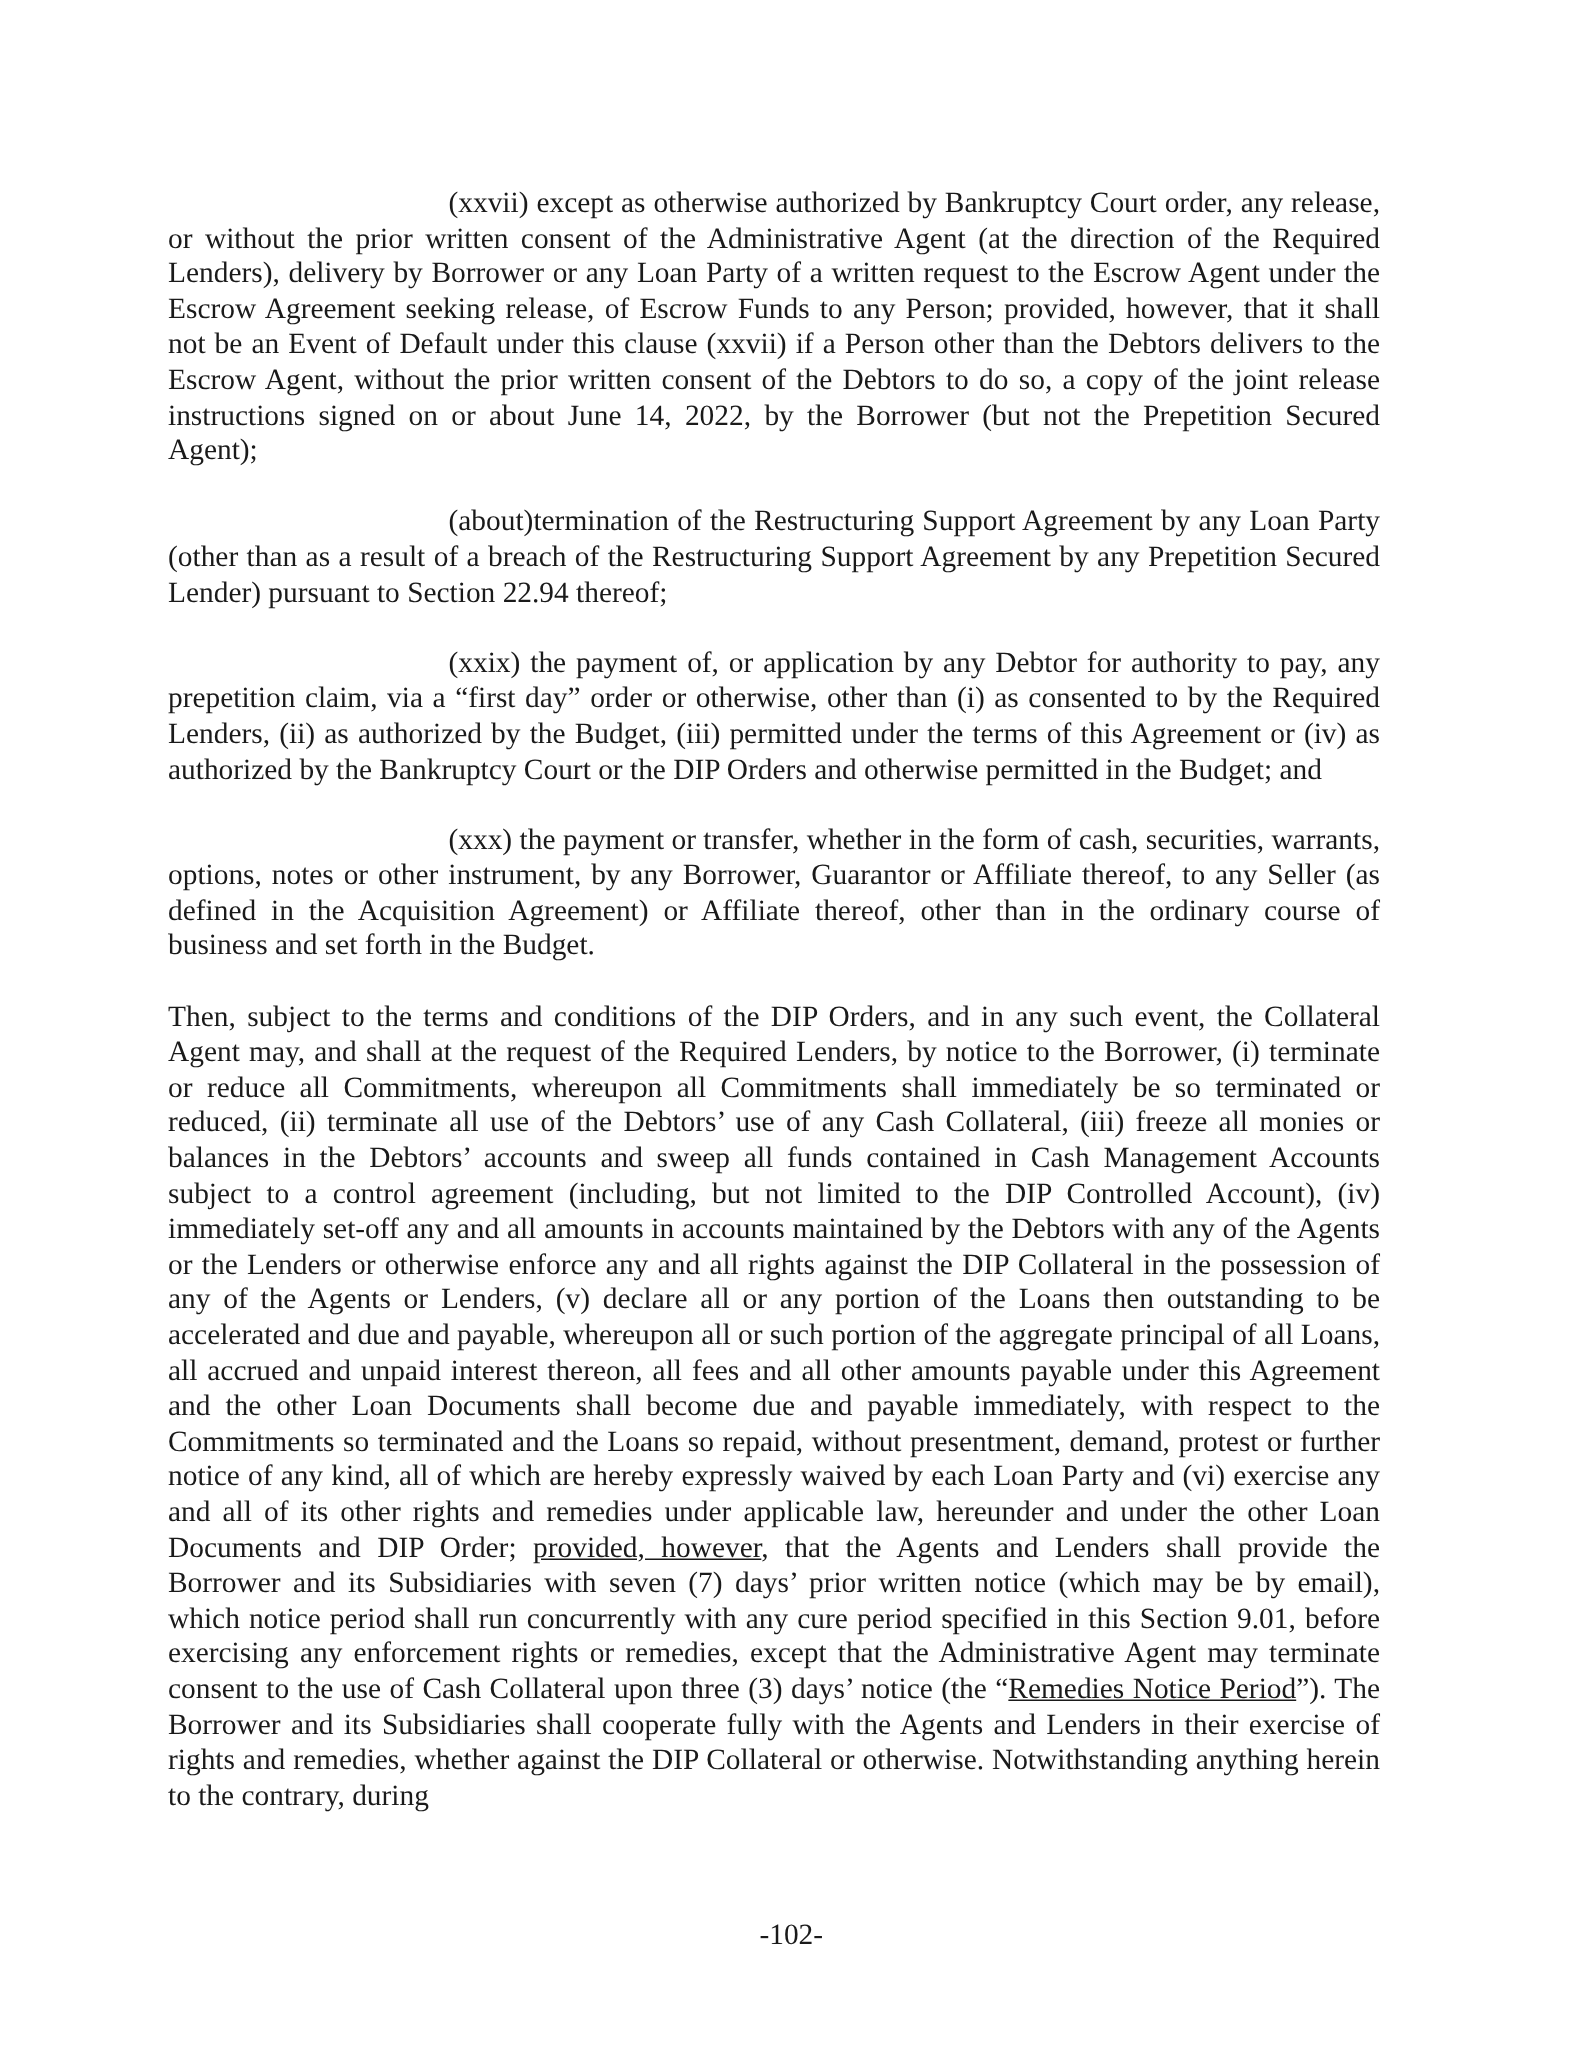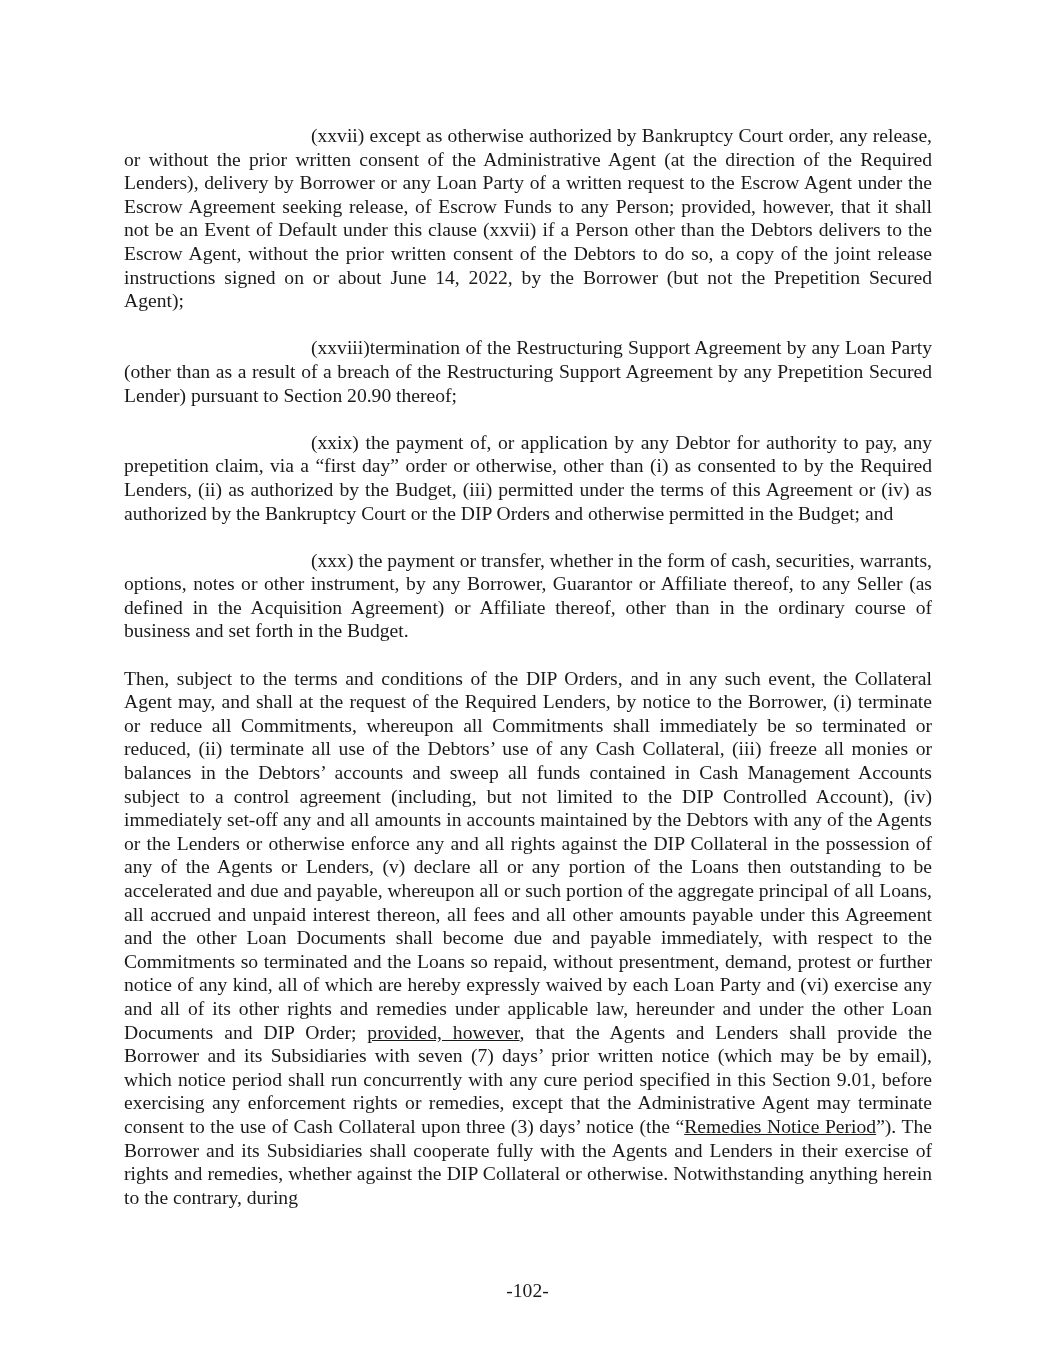--- a/index.html
+++ b/index.html
@@ -1,37 +1,37 @@
 <!DOCTYPE html>
 <html><head>
 <meta charset="utf-8">
 <style>
   html, body { margin: 0; padding: 0; background: #ffffff; }
   body { width: 1055px; height: 1365px; position: relative; overflow: hidden; }
   .page {
-    position: absolute; left: 124px; top: 124px; width: 808px;
+    position: absolute; left: 112px; top: 124px; width: 808px;
     font-family: "Liberation Serif", "DejaVu Serif", serif;
     font-size: 19.6px; line-height: 23.6px; color: #1a1a1a;
   }
   .para { text-align: justify; margin: 0 0 23.6px 0; }
   .para.last { margin-bottom: 15px; }
   .indent { display: inline-block; width: 187px; }
   .u { text-decoration: underline; }
   .page-number {
     position: absolute; left: 0; width: 1055px; top: 1280px; text-align: center;
     font-family: "Liberation Serif", "DejaVu Serif", serif; font-size: 19.6px; color: #1a1a1a;
   }
 </style>
 </head>
 <body>
 
 <div class="page">
   <p class="para"><span class="indent"></span><span>(xxvii)</span><span> except as otherwise authorized by Bankruptcy Court order, any release, or without the prior written consent of the Administrative Agent (at the direction of the Required Lenders), delivery by Borrower or any Loan Party of a written request to the Escrow Agent under the Escrow Agreement seeking release, of Escrow Funds to any Person; provided, however, that it shall not be an Event of Default under this clause (xxvii) if a Person other than the Debtors delivers to the Escrow Agent, without the prior written consent of the Debtors to do so, a copy of the joint release instructions signed on or about June 14, 2022, by the Borrower (but not the Prepetition Secured Agent);</span></p>
 
-  <p class="para"><span class="indent"></span><span>(xxviii)</span><span>termination of the Restructuring Support Agreement by any Loan Party (other than as a result of a breach of the Restructuring Support Agreement by any Prepetition Secured Lender) pursuant to Section 20.90 thereof;</span></p>
+  <p class="para"><span class="indent"></span><span>(about)</span><span>termination of the Restructuring Support Agreement by any Loan Party (other than as a result of a breach of the Restructuring Support Agreement by any Prepetition Secured Lender) pursuant to Section 22.94 thereof;</span></p>
 
   <p class="para"><span class="indent"></span><span>(xxix)</span><span>   the payment of, or application by any Debtor for authority to pay, any prepetition claim, via a “first day” order or otherwise, other than (i) as consented to by the Required Lenders, (ii) as authorized by the Budget, (iii) permitted under the terms of this Agreement or (iv) as authorized by the Bankruptcy Court or the DIP Orders and otherwise permitted in the Budget; and</span></p>
 
   <p class="para"><span class="indent"></span><span>(xxx)</span><span>   the payment or transfer, whether in the form of cash, securities, warrants, options, notes or other instrument, by any Borrower, Guarantor or Affiliate thereof, to any Seller (as defined in the Acquisition Agreement) or Affiliate thereof, other than in the ordinary course of business and set forth in the Budget.</span></p>
 
   <p class="para last"><span>Then, subject to the terms and conditions of the DIP Orders, and in any such event, the Collateral Agent may, and shall at the request of the Required Lenders, by notice to the Borrower, (i) terminate or reduce all Commitments, whereupon all Commitments shall immediately be so terminated or reduced, (ii) terminate all use of the Debtors’ use of any Cash Collateral, (iii) freeze all monies or balances in the Debtors’ accounts and sweep all funds contained in Cash Management Accounts subject to a control agreement (including, but not limited to the DIP Controlled Account), (iv) immediately set-off any and all amounts in accounts maintained by the Debtors with any of the Agents or the Lenders or otherwise enforce any and all rights against the DIP Collateral in the possession of any of the Agents or Lenders, (v) declare all or any portion of the Loans then outstanding to be accelerated and due and payable, whereupon all or such portion of the aggregate principal of all Loans, all accrued and unpaid interest thereon, all fees and all other amounts payable under this Agreement and the other Loan Documents shall become due and payable immediately, with respect to the Commitments so terminated and the Loans so repaid, without presentment, demand, protest or further notice of any kind, all of which are hereby expressly waived by each Loan Party and (vi) exercise any and all of its other rights and remedies under applicable law, hereunder and under the other Loan Documents and DIP Order; </span><span class="u">provided, however</span><span>, that the Agents and Lenders shall provide the Borrower and its Subsidiaries with seven (7) days’ prior written notice (which may be by email), which notice period shall run concurrently with any cure period specified in this Section 9.01, before exercising any enforcement rights or remedies, except that the Administrative Agent may terminate consent to the use of Cash Collateral upon three (3) days’ notice (the “</span><span class="u">Remedies Notice Period</span><span>”). The Borrower and its Subsidiaries shall cooperate fully with the Agents and Lenders in their exercise of rights and remedies, whether against the DIP Collateral or otherwise. Notwithstanding anything herein to the contrary, during</span></p>
 </div>
 
 <div class="page-number">-102-</div>
 

